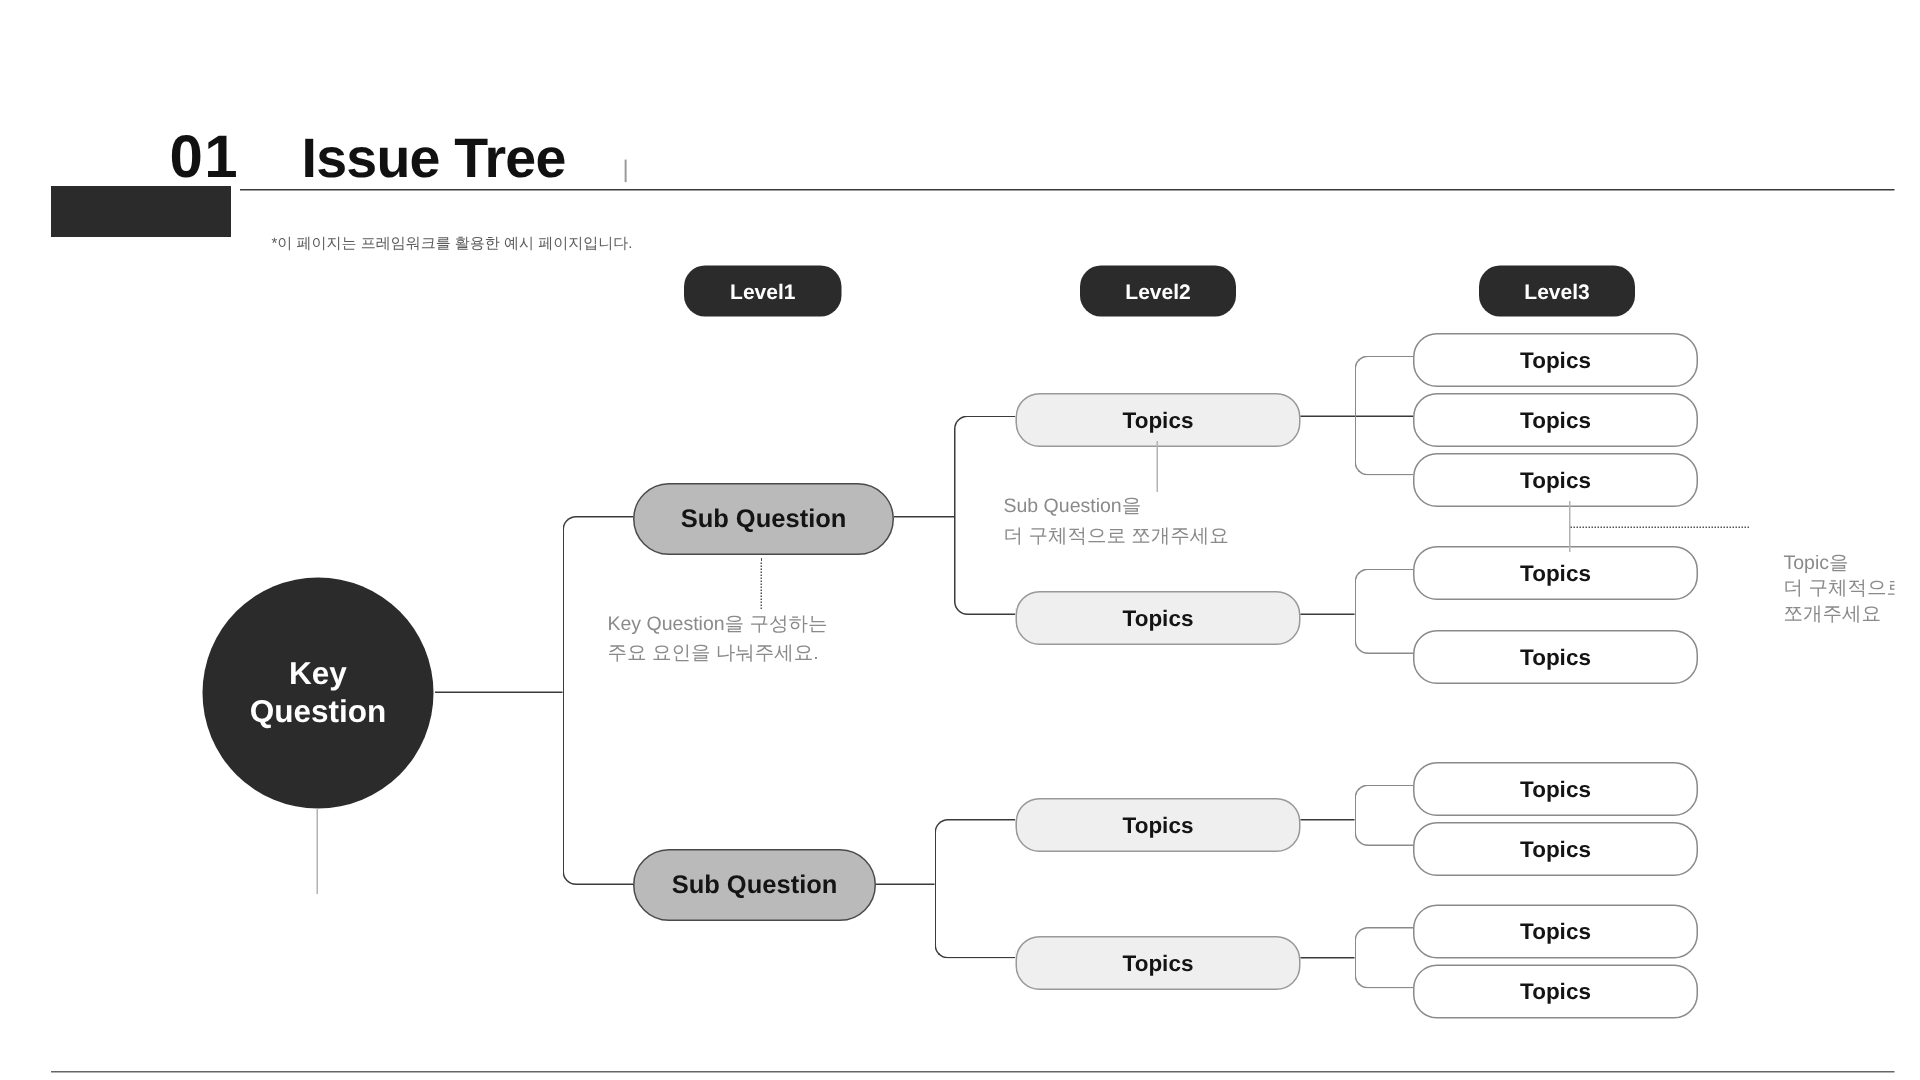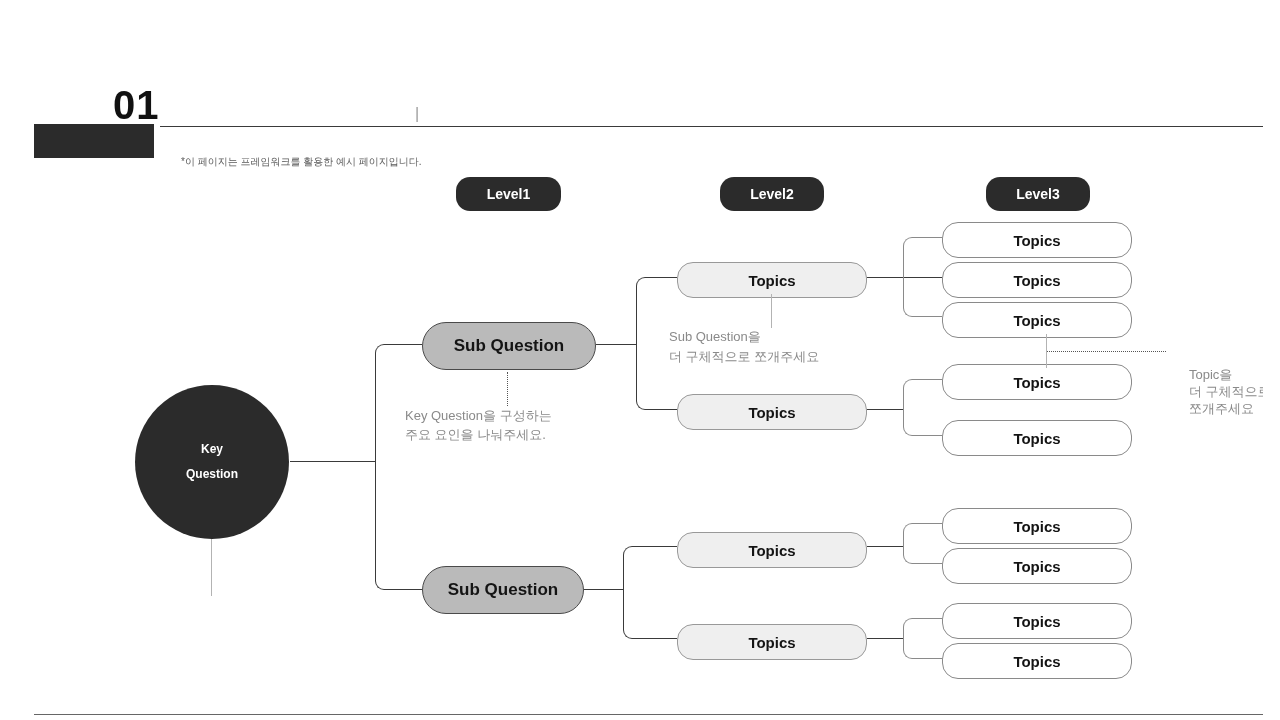--- a/index.html
+++ b/index.html
@@ -22,21 +22,21 @@
   
   .level-pill {
     position:absolute; height:28px; background:#2b2b2b; border-radius:14px;
     color:#fff; font-size:14px; font-weight:bold;
     display:flex; align-items:center; justify-content:center;
   }
   
   .root-circle {
     position:absolute; left:101px; top:351px; width:154px; height:154px;
     background:#2b2b2b; border-radius:50%;
-    color:#fff; font-size:12px; font-weight:bold; line-height:25px; text-align:center;
+    color:#fff; font-size:21px; font-weight:bold; line-height:25px; text-align:center;
     display:flex; align-items:center; justify-content:center; white-space:pre-line;
   }
   
   .sq-pill {
     position:absolute; height:48px; background:#bababa; border:1.5px solid #4a4a4a; border-radius:25px;
     color:#141414; font-size:17px; font-weight:bold;
     display:flex; align-items:center; justify-content:center;
   }
   .l2-pill {
     position:absolute; left:643px; width:190px; height:32px;
@@ -72,20 +72,21 @@
   .ftr-page { position:absolute; right:30px; top:690px; font-size:13px; color:#555;text-align:center; }
 </style>
 </head>
 <body>
 
 <div class="slide">
 
   <div class="hdr-number">01</div>
   <div class="hdr-bar"></div>
   <div class="hdr-rule"></div>
+  <div class="hdr-title">Issue Tree</div>
   <div class="hdr-sep">|</div>
   <div class="hdr-note">*이 페이지는 프레임워크를 활용한 예시 페이지입니다.</div>
 
   <div class="level-pill" style="left:422px; top:143px; width:105px;">Level1</div>
   <div class="level-pill" style="left:686px; top:143px; width:104px;">Level2</div>
   <div class="level-pill" style="left:952px; top:143px; width:104px;">Level3</div>
 
   <div class="root-circle">Key
 Question</div>
   <div class="vcap" style="left:177px; top:505px; height:57px;"></div>

